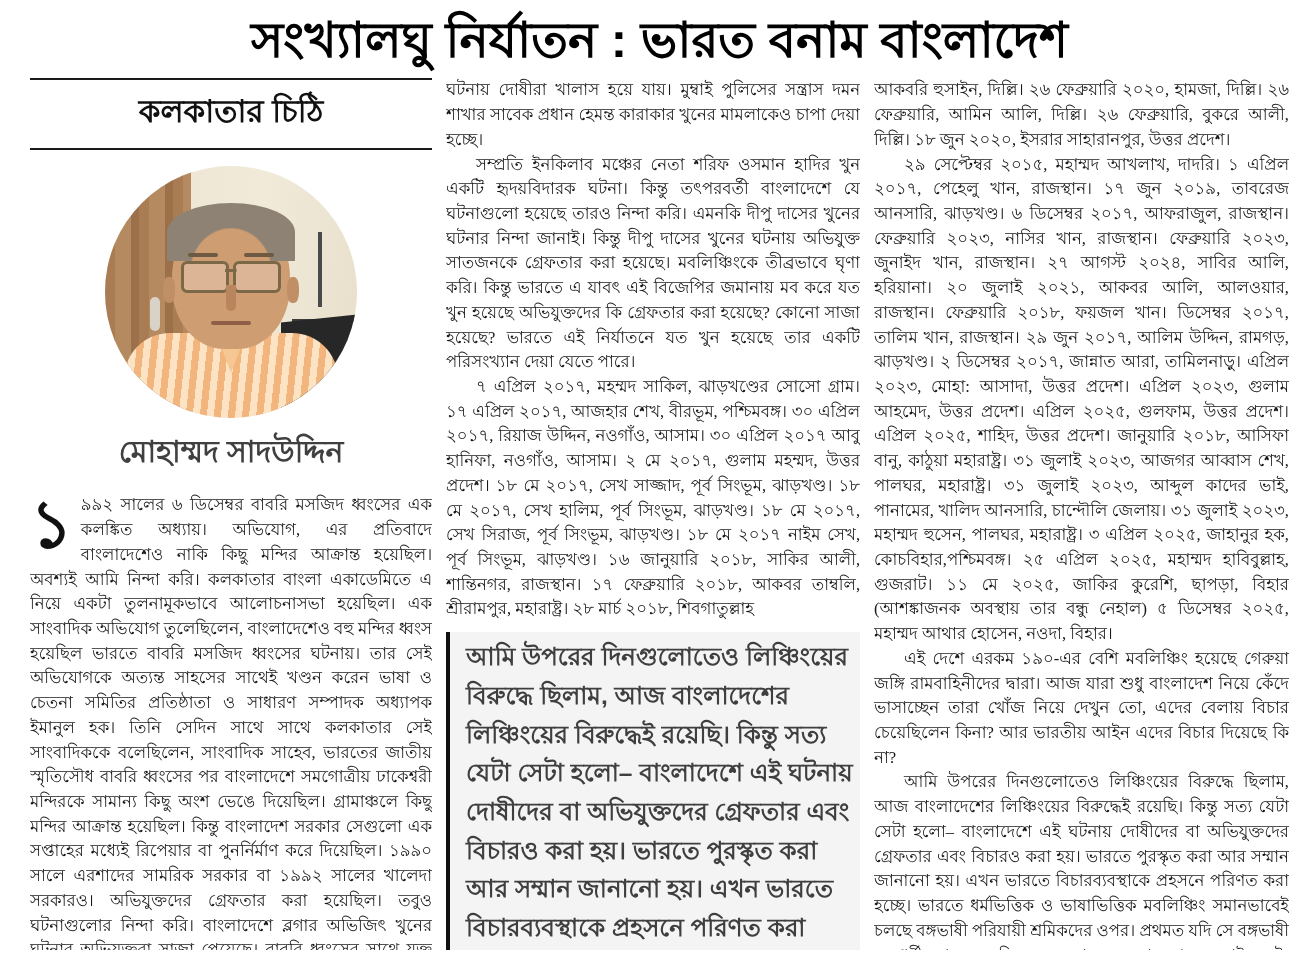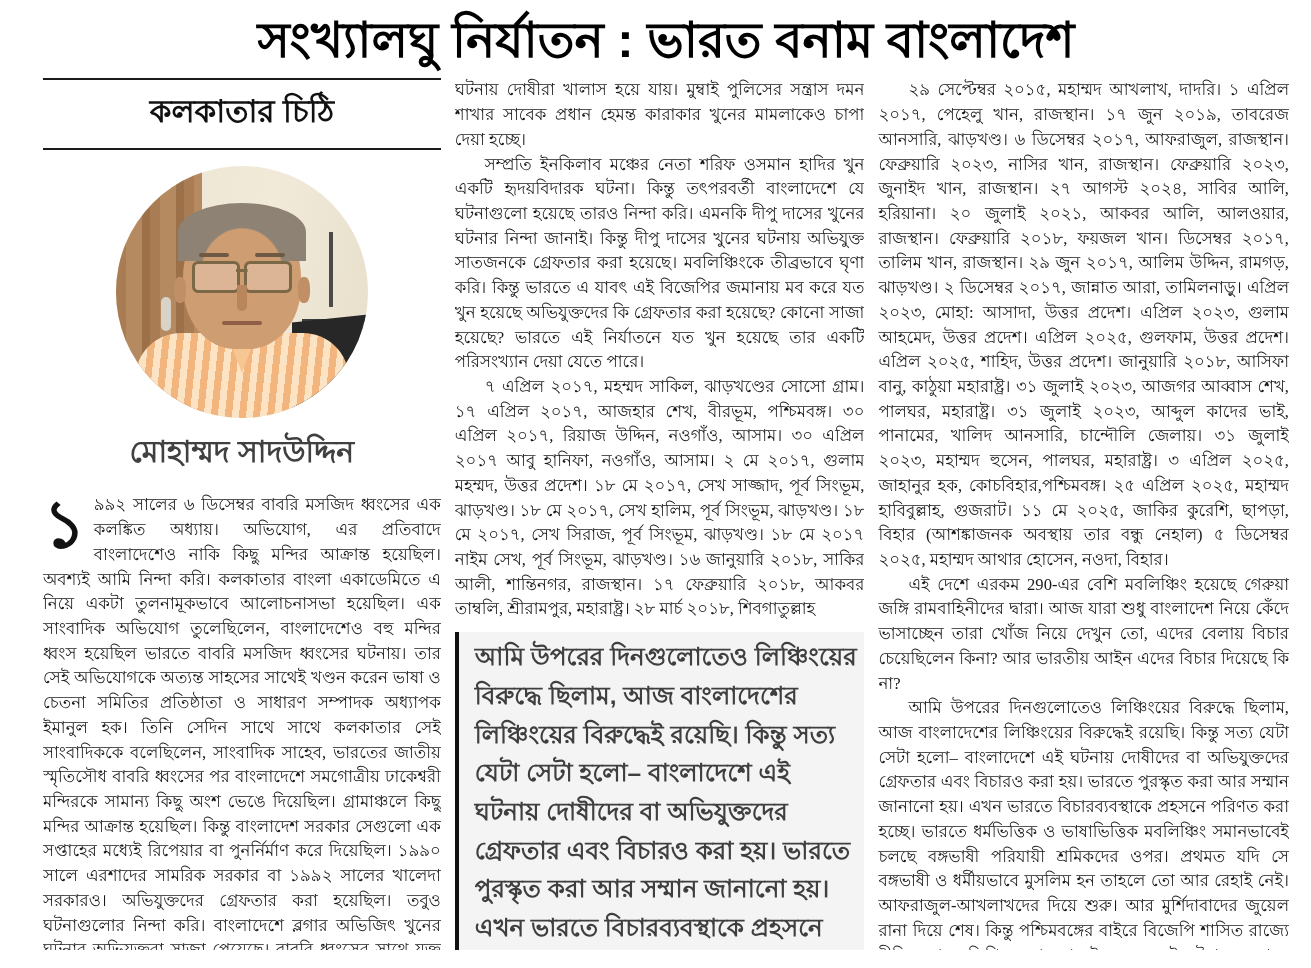--- a/index.html
+++ b/index.html
@@ -1,21 +1,21 @@
 <!DOCTYPE html>
 <html lang="bn"><head>
 <meta charset="utf-8">
 <style>
   html,body{margin:0;padding:0;background:#ffffff;}
   body{
     width:1311px;height:968px;overflow:hidden;
     font-family:"Liberation Sans","DejaVu Sans",sans-serif;
     color:#1c1c1c;
   }
-  .page{width:1311px;height:968px;position:relative;box-sizing:border-box;padding:10px 22px 0 43px;}
+  .page{width:1311px;height:968px;position:relative;box-sizing:border-box;padding:10px 22px 0 30px;}
   
   .headline{
     text-align:center;font-size:49px;line-height:1.15;font-weight:700;color:#000;
     margin:2px 0 10px 0;letter-spacing:0;
   }
   
   .content{display:flex;gap:14px;align-items:flex-start;}
   .col{box-sizing:border-box;overflow:hidden;}
   .col-left{width:406px;height:872px;}
   .col-mid{width:418px;height:872px;}
@@ -129,20 +129,21 @@
 
     <div class="col col-mid body-text">
       <p>ঘটনায় দোষীরা খালাস হয়ে যায়। মুম্বাই পুলিসের সন্ত্রাস দমন শাখার সাবেক প্রধান হেমন্ত কারাকার খুনের মামলাকেও চাপা দেয়া হচ্ছে।</p>
       <p class="indent">সম্প্রতি ইনকিলাব মঞ্চের নেতা শরিফ ওসমান হাদির খুন একটি হৃদয়বিদারক ঘটনা। কিন্তু তৎপরবর্তী বাংলাদেশে যে ঘটনাগুলো হয়েছে তারও নিন্দা করি। এমনকি দীপু দাসের খুনের ঘটনার নিন্দা জানাই। কিন্তু দীপু দাসের খুনের ঘটনায় অভিযুক্ত সাতজনকে গ্রেফতার করা হয়েছে। মবলিঞ্চিংকে তীব্রভাবে ঘৃণা করি। কিন্তু ভারতে এ যাবৎ এই বিজেপির জমানায় মব করে যত খুন হয়েছে অভিযুক্তদের কি গ্রেফতার করা হয়েছে? কোনো সাজা হয়েছে? ভারতে এই নির্যাতনে যত খুন হয়েছে তার একটি পরিসংখ্যান দেয়া যেতে পারে।</p>
       <p class="indent">৭ এপ্রিল ২০১৭, মহম্মদ সাকিল, ঝাড়খণ্ডের সোসো গ্রাম। ১৭ এপ্রিল ২০১৭, আজহার শেখ, বীরভূম, পশ্চিমবঙ্গ। ৩০ এপ্রিল ২০১৭, রিয়াজ উদ্দিন, নওগাঁও, আসাম। ৩০ এপ্রিল ২০১৭ আবু হানিফা, নওগাঁও, আসাম। ২ মে ২০১৭, গুলাম মহম্মদ, উত্তর প্রদেশ। ১৮ মে ২০১৭, সেখ সাজ্জাদ, পূর্ব সিংভূম, ঝাড়খণ্ড। ১৮ মে ২০১৭, সেখ হালিম, পূর্ব সিংভূম, ঝাড়খণ্ড। ১৮ মে ২০১৭, সেখ সিরাজ, পূর্ব সিংভূম, ঝাড়খণ্ড। ১৮ মে ২০১৭ নাইম সেখ, পূর্ব সিংভূম, ঝাড়খণ্ড। ১৬ জানুয়ারি ২০১৮, সাকির আলী, শান্তিনগর, রাজস্থান। ১৭ ফেব্রুয়ারি ২০১৮, আকবর তাম্বলি, শ্রীরামপুর, মহারাষ্ট্র। ২৮ মার্চ ২০১৮, শিবগাতুল্লাহ</p>
       <blockquote class="pull-quote">আমি উপরের দিনগুলোতেও লিঞ্চিংয়ের বিরুদ্ধে ছিলাম, আজ বাংলাদেশের লিঞ্চিংয়ের বিরুদ্ধেই রয়েছি। কিন্তু সত্য যেটা সেটা হলো– বাংলাদেশে এই ঘটনায় দোষীদের বা অভিযুক্তদের গ্রেফতার এবং বিচারও করা হয়। ভারতে পুরস্কৃত করা আর সম্মান জানানো হয়। এখন ভারতে বিচারব্যবস্থাকে প্রহসনে পরিণত করা হচ্ছে। ভারতে ধর্মভিত্তিক ও ভাষাভিত্তিক মবলিঞ্চিং সমানভাবেই চলছে বঙ্গভাষী পরিযায়ী শ্রমিকদের উপর। প্রথমত যদি সে বঙ্গভাষী ও ধর্মীয়ভাবে মুসলিম হন তাহলে তো আর রেহাই নেই</blockquote>
 
     </div>
 
     <div class="col col-right body-text">
+      <p>আকবরি হুসাইন, দিল্লি। ২৬ ফেব্রুয়ারি ২০২০, হামজা, দিল্লি। ২৬ ফেব্রুয়ারি, আমিন আলি, দিল্লি। ২৬ ফেব্রুয়ারি, বুকরে আলী, দিল্লি। ১৮ জুন ২০২০, ইসরার সাহারানপুর, উত্তর প্রদেশ।</p>
       <p class="indent">২৯ সেপ্টেম্বর ২০১৫, মহাম্মদ আখলাখ, দাদরি। ১ এপ্রিল ২০১৭, পেহেলু খান, রাজস্থান। ১৭ জুন ২০১৯, তাবরেজ আনসারি, ঝাড়খণ্ড। ৬ ডিসেম্বর ২০১৭, আফরাজুল, রাজস্থান। ফেব্রুয়ারি ২০২৩, নাসির খান, রাজস্থান। ফেব্রুয়ারি ২০২৩, জুনাইদ খান, রাজস্থান। ২৭ আগস্ট ২০২৪, সাবির আলি, হরিয়ানা। ২০ জুলাই ২০২১, আকবর আলি, আলওয়ার, রাজস্থান। ফেব্রুয়ারি ২০১৮, ফয়জল খান। ডিসেম্বর ২০১৭, তালিম খান, রাজস্থান। ২৯ জুন ২০১৭, আলিম উদ্দিন, রামগড়, ঝাড়খণ্ড। ২ ডিসেম্বর ২০১৭, জান্নাত আরা, তামিলনাড়ু। এপ্রিল ২০২৩, মোহা: আসাদা, উত্তর প্রদেশ। এপ্রিল ২০২৩, গুলাম আহমেদ, উত্তর প্রদেশ। এপ্রিল ২০২৫, গুলফাম, উত্তর প্রদেশ। এপ্রিল ২০২৫, শাহিদ, উত্তর প্রদেশ। জানুয়ারি ২০১৮, আসিফা বানু, কাঠুয়া মহারাষ্ট্র। ৩১ জুলাই ২০২৩, আজগর আব্বাস শেখ, পালঘর, মহারাষ্ট্র। ৩১ জুলাই ২০২৩, আব্দুল কাদের ভাই, পানামের, খালিদ আনসারি, চান্দৌলি জেলায়। ৩১ জুলাই ২০২৩, মহাম্মদ হুসেন, পালঘর, মহারাষ্ট্র। ৩ এপ্রিল ২০২৫, জাহানুর হক, কোচবিহার,পশ্চিমবঙ্গ। ২৫ এপ্রিল ২০২৫, মহাম্মদ হাবিবুল্লাহ, গুজরাট। ১১ মে ২০২৫, জাকির কুরেশি, ছাপড়া, বিহার (আশঙ্কাজনক অবস্থায় তার বন্ধু নেহাল) ৫ ডিসেম্বর ২০২৫, মহাম্মদ আথার হোসেন, নওদা, বিহার।</p>
-      <p class="indent">এই দেশে এরকম 290-এর বেশি মবলিঞ্চিং হয়েছে গেরুয়া জঙ্গি রামবাহিনীদের দ্বারা। আজ যারা শুধু বাংলাদেশ নিয়ে কেঁদে ভাসাচ্ছেন তারা খোঁজ নিয়ে দেখুন তো, এদের বেলায় বিচার চেয়েছিলেন কিনা? আর ভারতীয় আইন এদের বিচার দিয়েছে কি না?</p>
+      <p class="indent">এই দেশে এরকম ১৯০-এর বেশি মবলিঞ্চিং হয়েছে গেরুয়া জঙ্গি রামবাহিনীদের দ্বারা। আজ যারা শুধু বাংলাদেশ নিয়ে কেঁদে ভাসাচ্ছেন তারা খোঁজ নিয়ে দেখুন তো, এদের বেলায় বিচার চেয়েছিলেন কিনা? আর ভারতীয় আইন এদের বিচার দিয়েছে কি না?</p>
       <p class="indent">আমি উপরের দিনগুলোতেও লিঞ্চিংয়ের বিরুদ্ধে ছিলাম, আজ বাংলাদেশের লিঞ্চিংয়ের বিরুদ্ধেই রয়েছি। কিন্তু সত্য যেটা সেটা হলো– বাংলাদেশে এই ঘটনায় দোষীদের বা অভিযুক্তদের গ্রেফতার এবং বিচারও করা হয়। ভারতে পুরস্কৃত করা আর সম্মান জানানো হয়। এখন ভারতে বিচারব্যবস্থাকে প্রহসনে পরিণত করা হচ্ছে। ভারতে ধর্মভিত্তিক ও ভাষাভিত্তিক মবলিঞ্চিং সমানভাবেই চলছে বঙ্গভাষী পরিযায়ী শ্রমিকদের ওপর। প্রথমত যদি সে বঙ্গভাষী ও ধর্মীয়ভাবে মুসলিম হন তাহলে তো আর রেহাই নেই। আফরাজুল-আখলাখদের দিয়ে শুরু। আর মুর্শিদাবাদের জুয়েল রানা দিয়ে শেষ। কিন্তু পশ্চিমবঙ্গের বাইরে বিজেপি শাসিত রাজ্যে রীতিমতো মবলিঞ্চিং সমান হারেই চলছে। এই ঘটনা সব থেকে বিচলিত করেছে কংগ্রেস ওয়ার্কিং কমিটির সদস্য, প্রাক্তন রেলপ্রতিমন্ত্রী ও লোকসভার বিরোধী দলনেতা অধিররঞ্জন চৌধুরীকে। দিল্লি থেকে উড়িষ্যা পর্যন্ত তিনি ছোটাছুটি করছেন পশ্চিমবঙ্গের পরিযায়ী শ্রমিকদের জন্য। রীতিমতো প্রতিবাদ করছেন। বিভিন্ন রাজনৈতিক দলও আজ রাস্তায়। বিহার ও পশ্চিমবঙ্গে এসআইআর করেও কোনো বাংলাদেশী অনুপ্রবেশকারী বা রোহিঙ্গা জঙ্গি পায়নি বিজেপি সরকার। তাই বাংলাভাষী পরিযায়ী শ্রমিকদের উপর বিজেপি সরকারের কোপ বেশি। এটিই বাস্তবতা। ■</p>
 
     </div>
 
   </div>
 </div>
 
 </body></html>

